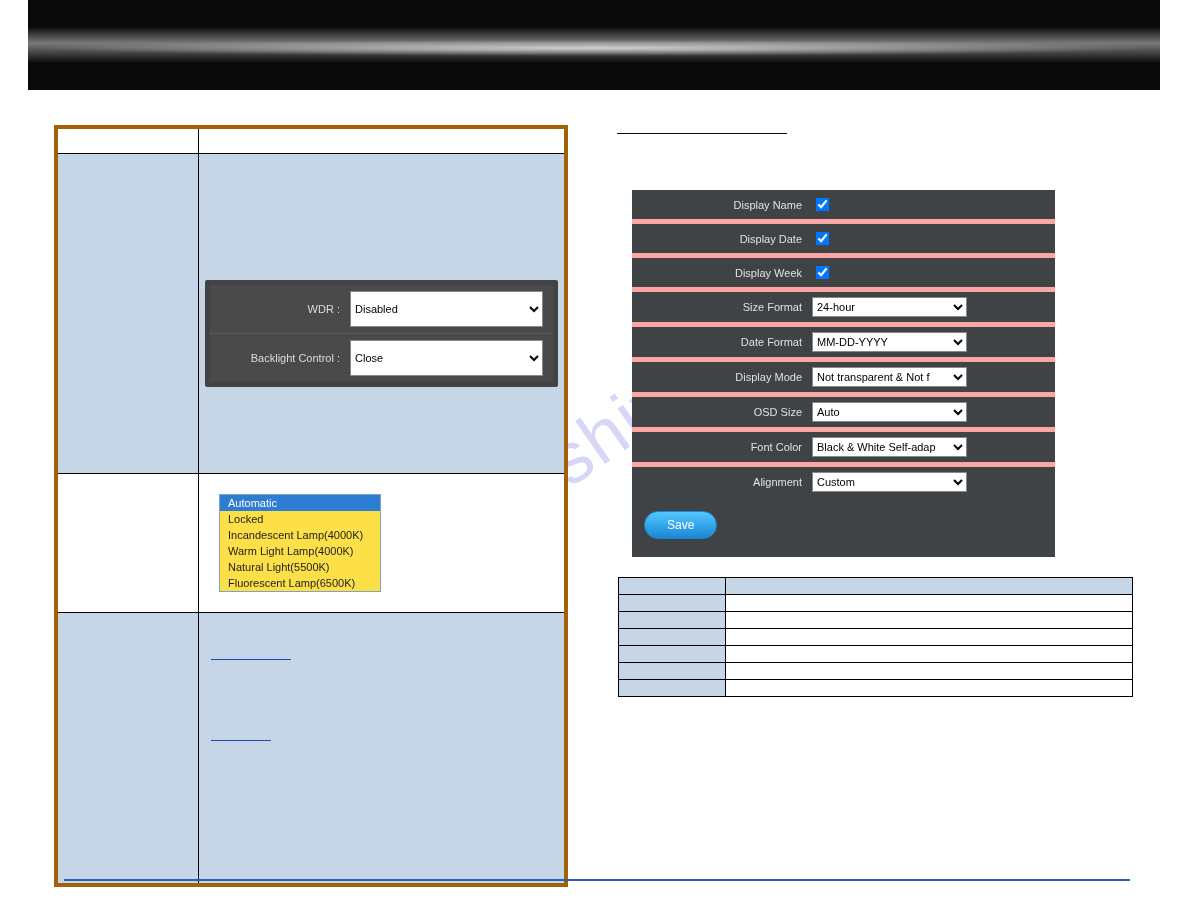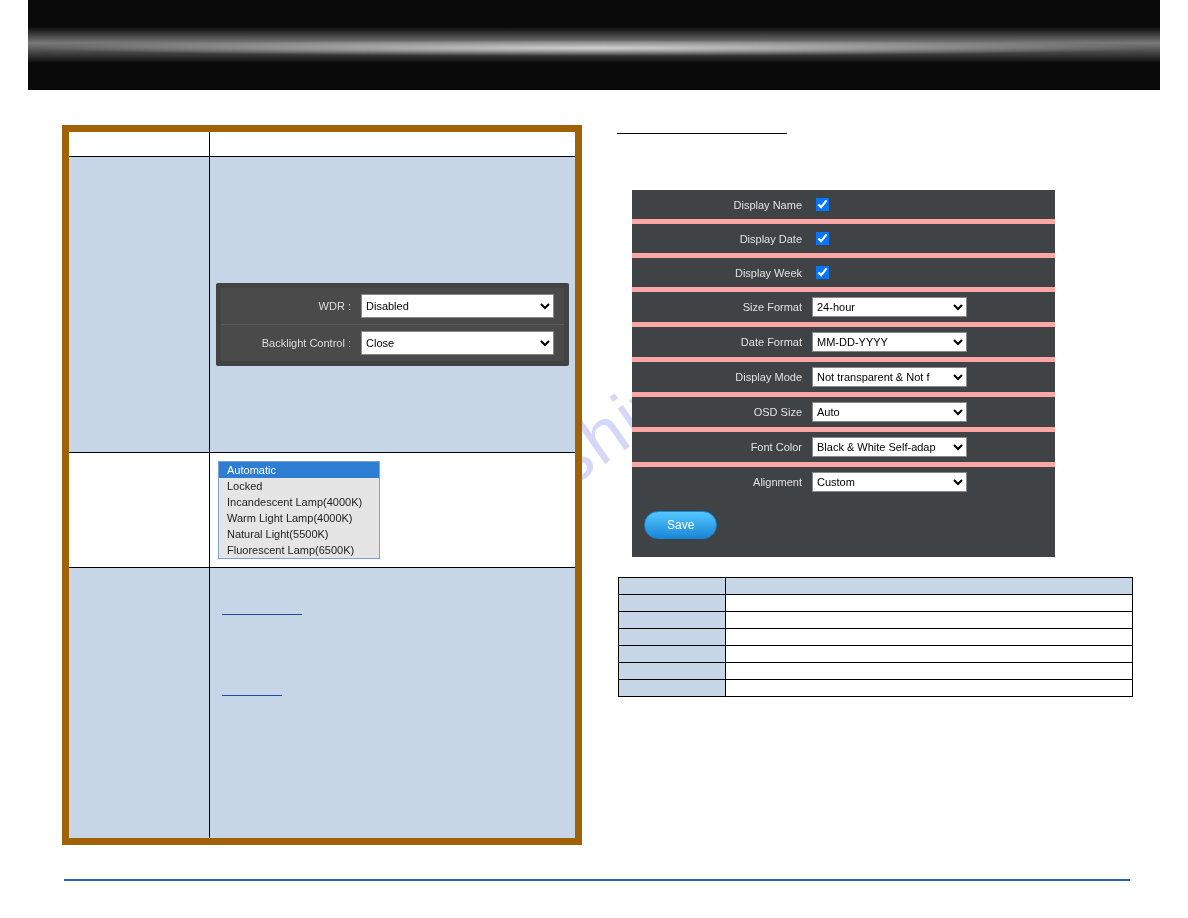--- a/index.html
+++ b/index.html
@@ -1,33 +1,33 @@
 <!DOCTYPE html>
 <html><head>
 <meta charset="utf-8">
 <style>
   html,body{margin:0;padding:0;background:#fff;font-family:Arial,Helvetica,sans-serif;color:#222;font-size:12px}
   .page{width:1188px;height:918px;position:relative;margin:0 auto;background:#fff}
   .topband{position:absolute;left:28px;top:0;width:1132px;height:90px;background:linear-gradient(to bottom,#0a0a0a 0%,#0a0a0a 30%,#7a7a7a 48%,#0a0a0a 70%,#0a0a0a 100%)}
   .topband::after{content:"";position:absolute;left:0;right:0;top:40px;height:16px;background:radial-gradient(ellipse at center,#d0d0d0 0%,rgba(120,120,120,0) 70%)}
   .watermark{position:absolute;left:50%;top:48%;transform:translate(-50%,-50%) rotate(-35deg);font-size:72px;color:rgba(90,90,220,0.25);font-weight:500;letter-spacing:2px;pointer-events:none;white-space:nowrap}
   
-  .lefttable{position:absolute;left:62px;top:125px;width:506px;border:7px solid #a16207}
+  .lefttable{position:absolute;left:54px;top:125px;width:506px;border:4px solid #a16207}
   .lefttable .row{display:flex;border-bottom:1px solid #000}
   .lefttable .row:last-child{border-bottom:none}
   .lefttable .cellA{width:140px;background:#c7d6e6;padding:8px;font-size:12px;font-weight:bold;box-sizing:border-box}
   .lefttable .cellB{flex:1;background:#c7d6e6;padding:6px;box-sizing:border-box;border-left:1px solid #000}
   .lefttable .row0{height:24px}
   .lefttable .row0 .cellA,.lefttable .row0 .cellB{background:#fff}
   .subpanel{background:#434343;margin:120px 0 80px 0;border-radius:2px;padding:5px}
   .subpanel .subrow{display:flex;align-items:center;background:#4a4a4a;border-top:1px solid #5b5b5b;padding:6px 10px}
   .subpanel .subrow:first-child{border-top:none}
   .sublabel{color:#dcdcdc;width:120px;text-align:right;padding-right:10px;font-size:11px}
-  .sel{flex:1;height:24px;font-size:11px;border:1px solid #888;background:#fff}
-  .wblist{background:#e5e5e5;border:1px solid #7da2ce;display:inline-block;min-width:160px;margin:2px}
+  .sel{flex:1;height:36px;font-size:11px;border:1px solid #888;background:#fff}
+  .wblist{background:#fde047;border:1px solid #7da2ce;display:inline-block;min-width:160px;margin:14px}
   .wbitem{padding:2px 8px;font-size:11px}
   .wbitem.sel-h{background:#2d7dd2;color:#fff}
   .row-wb .cellA, .row-wb .cellB{background:#fff}
   
   .osd-head{position:absolute;left:617px;top:130px;border-bottom:1px solid #0a0a0a;padding-bottom:3px;color:#fff;font-size:12px;width:170px}
   
   .osdpanel{position:absolute;left:632px;top:190px;width:423px;background:#3f4346}
   .osdpanel .orow{display:flex;align-items:center;padding:5px 10px;border-top:5px solid #fca5a5}
   .osdpanel .orow:first-child{border-top:none}
   .olabel{width:160px;text-align:right;color:#e0e0e0;font-size:11px;padding-right:10px}

